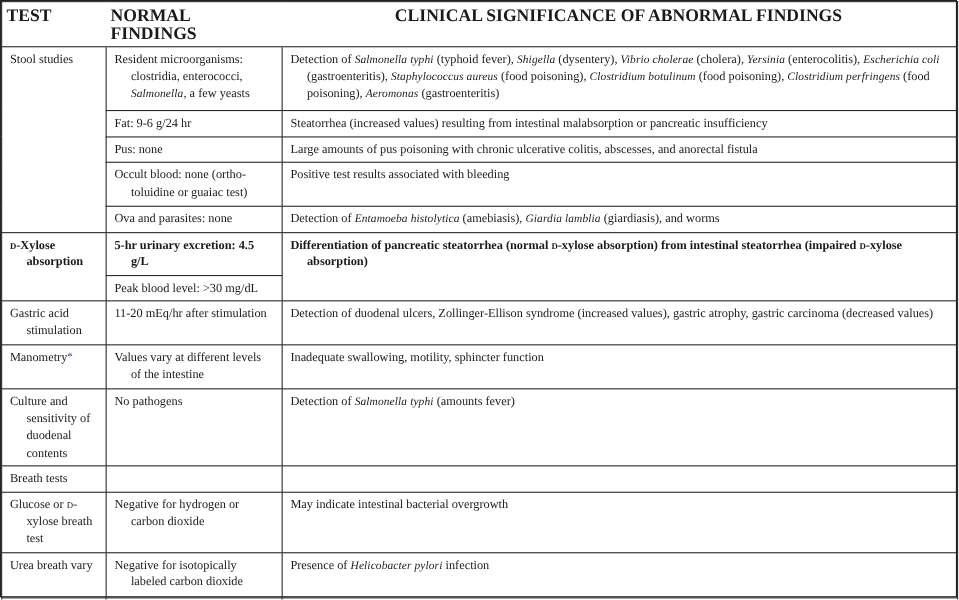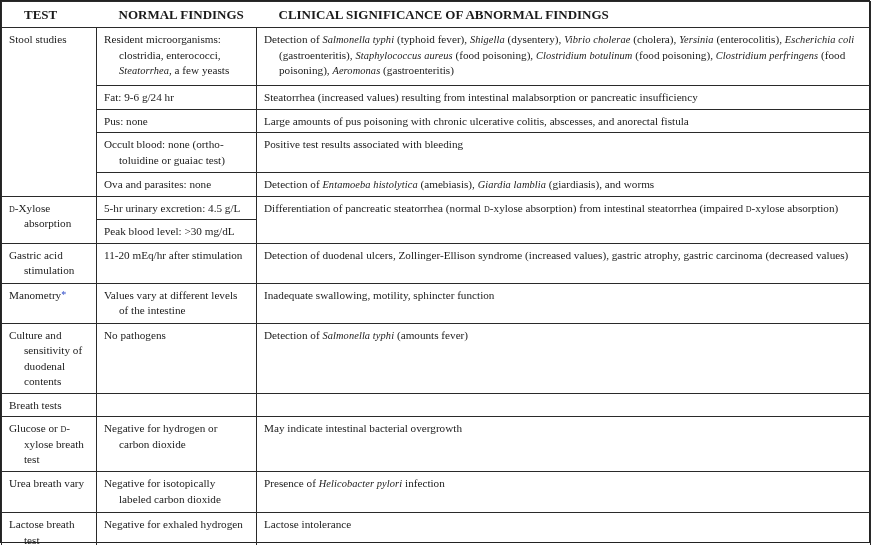--- a/index.html
+++ b/index.html
@@ -1,36 +1,36 @@
 <!DOCTYPE html>
 <html><head>
 <meta charset="utf-8">
 <style>
   html, body { margin: 0; padding: 0; background: #ffffff; }
   body { width: 872px; height: 545px; overflow: hidden; font-family: "DejaVu Serif", "Liberation Serif", serif; color: #1a1a1a; }
   #tbl { position: relative; width: 870px; height: 543px; border: 1px solid #222; border-top: 1px solid #222; box-sizing: border-box; }
   table { border-collapse: collapse; width: 870px; table-layout: fixed; font-size: 11.2px; line-height: 15.5px; font-family: "Liberation Serif", "DejaVu Serif", serif; }
   td, th { border: 1.5px solid #2a2a2a; vertical-align: top; padding: 4px 7px 3px 7px; text-align: left; }
-  th { font-weight: bold; font-size: 13px; padding: 5px 6px 4px 22px; border-left: none; border-right: none; }
+  th { font-weight: bold; font-size: 16px; padding: 5px 6px 4px 4px; border-left: none; border-right: none; }
   tr.hdr th:first-child { border-left: 1.5px solid #2a2a2a; }
-  tr.hdr th:last-child { border-right: 1.5px solid #2a2a2a; }
+  tr.hdr th:last-child { border-right: 1.5px solid #2a2a2a; text-align: center; }
   .c1 { width: 80px; }
   .c2 { width: 146px; }
   .c3 { width: auto; }
   .hang { padding-left: 22px; text-indent: -15px; }
   i, em { font-style: italic; font-size: 10.4px; letter-spacing: 0.1px; text-align: center; }
   .sc { font-variant: small-caps; }
   .link-star { color: #2a48c8; font-size: 10px; vertical-align: top; position: relative; top: -1px; cursor: pointer; }
   tr.h-hdr { height: 26px; }
   tr.h-stool { height: 58px; margin-left: 36px; }
   tr.h-fat { height: 23px; }
   tr.h-pus { height: 23px; }
   tr.h-occ { height: 40px; }
   tr.h-ova { height: 23px; }
-  tr.h-x1 { height: 22px; }
+  tr.h-x1 { height: 22px; font-weight: bold; }
   tr.h-x2 { height: 23px; }
   tr.h-gas { height: 40px; margin-top: 26px; }
   tr.h-man { height: 40px; }
   tr.h-cul { height: 66px; }
   tr.h-br { height: 23px; }
   tr.h-glu { height: 55px; }
   tr.h-urea { height: 41px; }
   tr.h-lac { height: 40px; }
 </style>
 </head>
@@ -45,21 +45,21 @@
   </colgroup>
   <tbody>
         <tr class="hdr h-hdr">
     <th>TEST</th>
     <th>NORMAL FINDINGS</th>
     <th>CLINICAL SIGNIFICANCE OF ABNORMAL FINDINGS</th>
   </tr>
 
   <tr class="h-stool">
     <td class="hang" rowspan="5">Stool studies</td>
-    <td class="hang"><span>Resident microorganisms: clostridia, enterococci, </span><i>Steatorrhea</i><span>, a few yeasts</span></td>
+    <td class="hang"><span>Resident microorganisms: clostridia, enterococci, </span><i>Salmonella</i><span>, a few yeasts</span></td>
     <td class="hang"><span>Detection of </span><i>Salmonella typhi</i><span> (typhoid fever), </span><i>Shigella</i><span> (dysentery), </span><i>Vibrio cholerae</i><span> (cholera), </span><i>Yersinia</i><span> (enterocolitis), </span><i>Escherichia coli</i><span> (gastroenteritis), </span><i>Staphylococcus aureus</i><span> (food poisoning), </span><i>Clostridium botulinum</i><span> (food poisoning), </span><i>Clostridium perfringens</i><span> (food poisoning), </span><i>Aeromonas</i><span> (gastroenteritis)</span></td>
   </tr>
   <tr class="h-fat">
     <td class="hang">Fat: 9-6 g/24 hr</td>
     <td class="hang">Steatorrhea (increased values) resulting from intestinal malabsorption or pancreatic insufficiency</td>
   </tr>
   <tr class="h-pus">
     <td class="hang">Pus: none</td>
     <td class="hang">Large amounts of pus poisoning with chronic ulcerative colitis, abscesses, and anorectal fistula</td>
   </tr>

